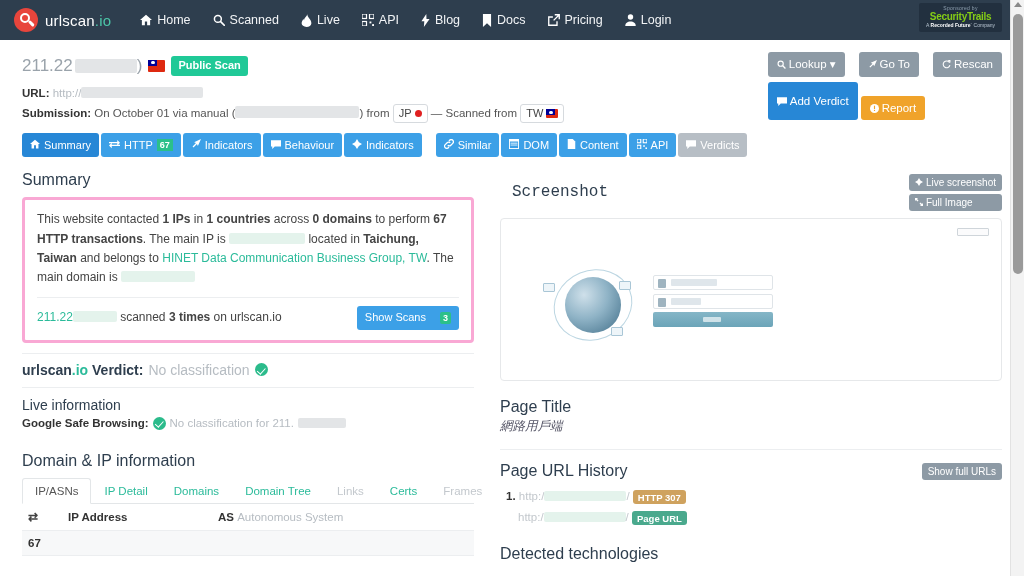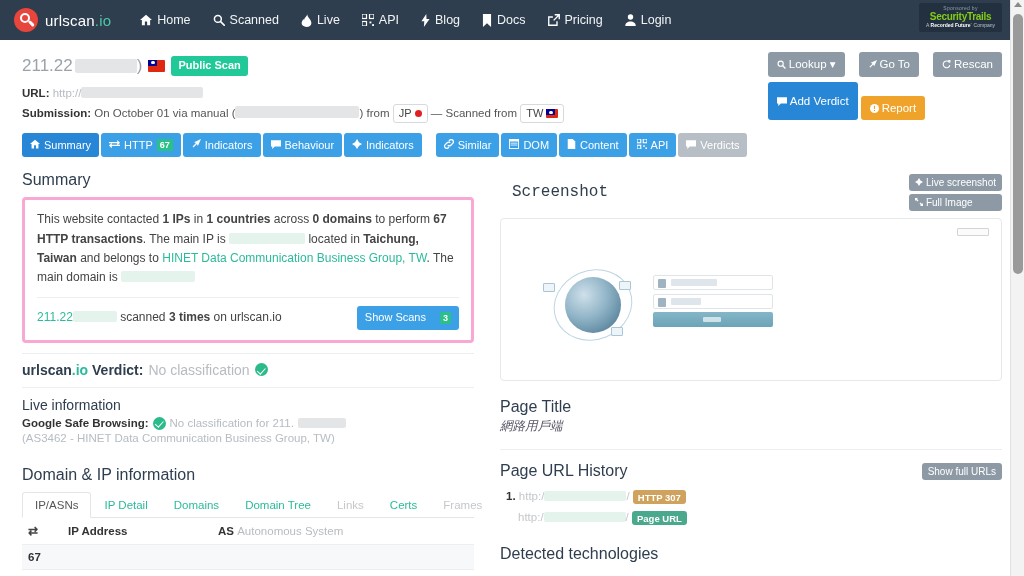--- a/index.html
+++ b/index.html
@@ -523,21 +523,20 @@
       <div class="hr" style="margin:9px 0 9px 0;"></div>
 
       <h3 class="sub">Live information</h3>
 
       <div class="live-line">
         <b>Google Safe Browsing:</b>
         <span class="check"></span>
         <span style="color:#b6bcc2;">No classification for 211.</span>
           <span class="redact" style="width:48px;height:10px;display:inline-block;"></span>
       </div>
-      <div class="as-line">(AS3462 - HINET Data Communication Business Group, TW)</div>
 
       <h2 class="sec" style="margin-top:22px;">Domain &amp; IP information</h2>
 
       <div class="minitabs">
         <div class="minitab active"><span>IP/ASNs</span></div>
         <div class="minitab"><span>IP Detail</span></div>
         <div class="minitab"><span>Domains</span></div>
         <div class="minitab"><span>Domain Tree</span></div>
         <div class="minitab off"><span>Links</span></div>
         <div class="minitab"><span>Certs</span></div>

